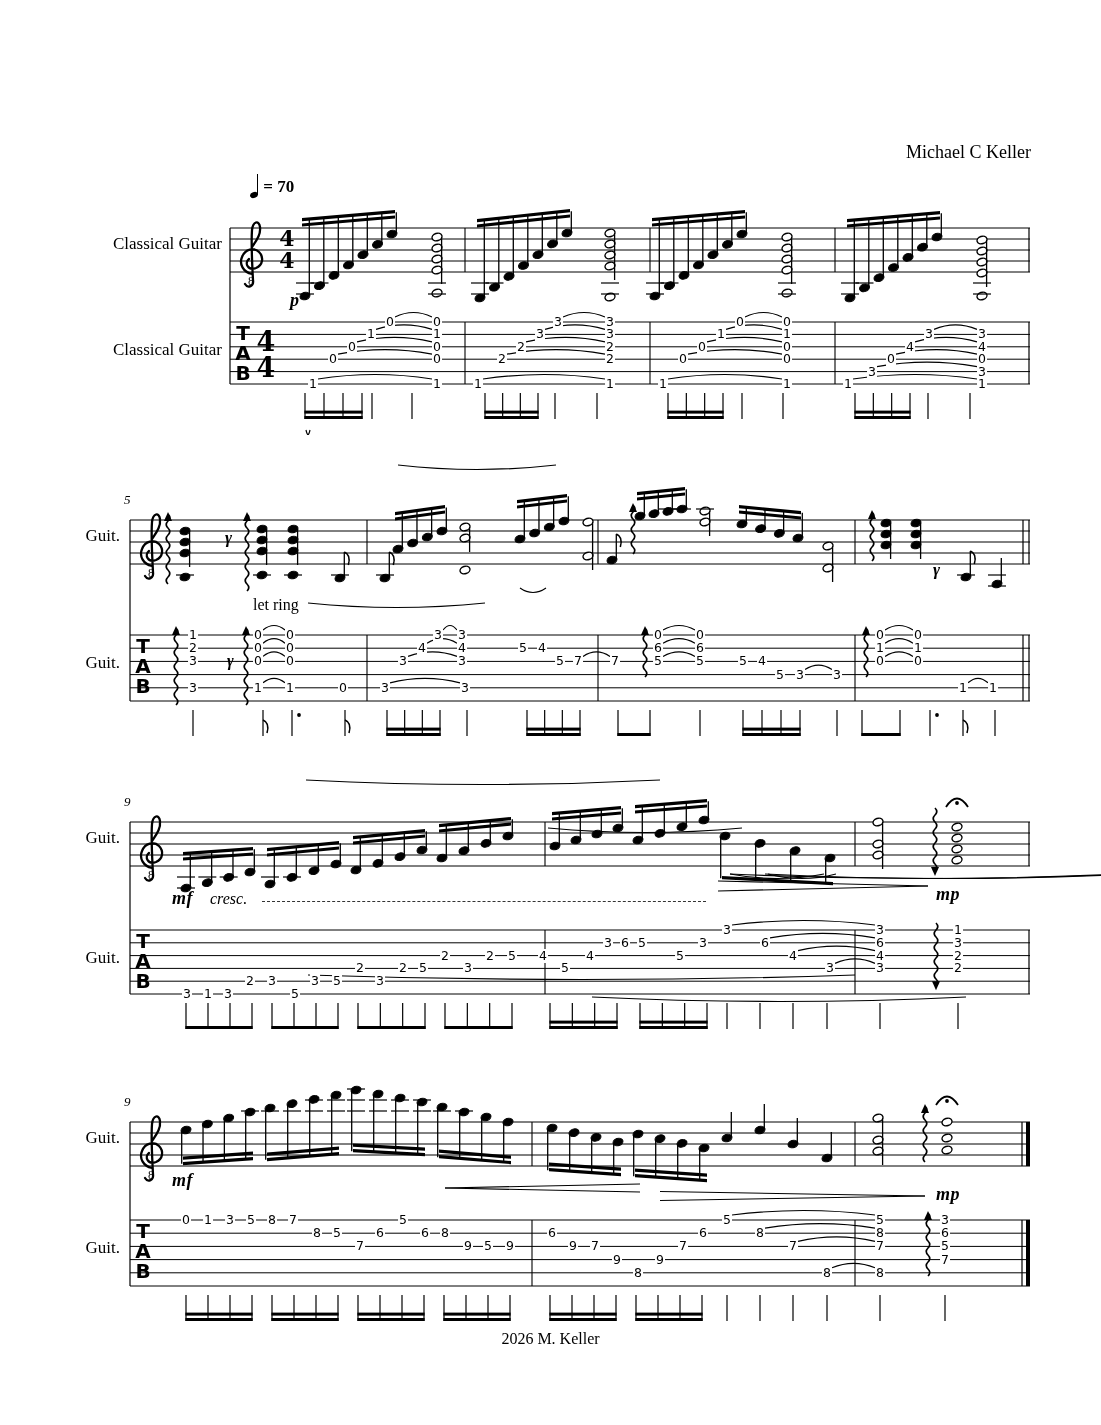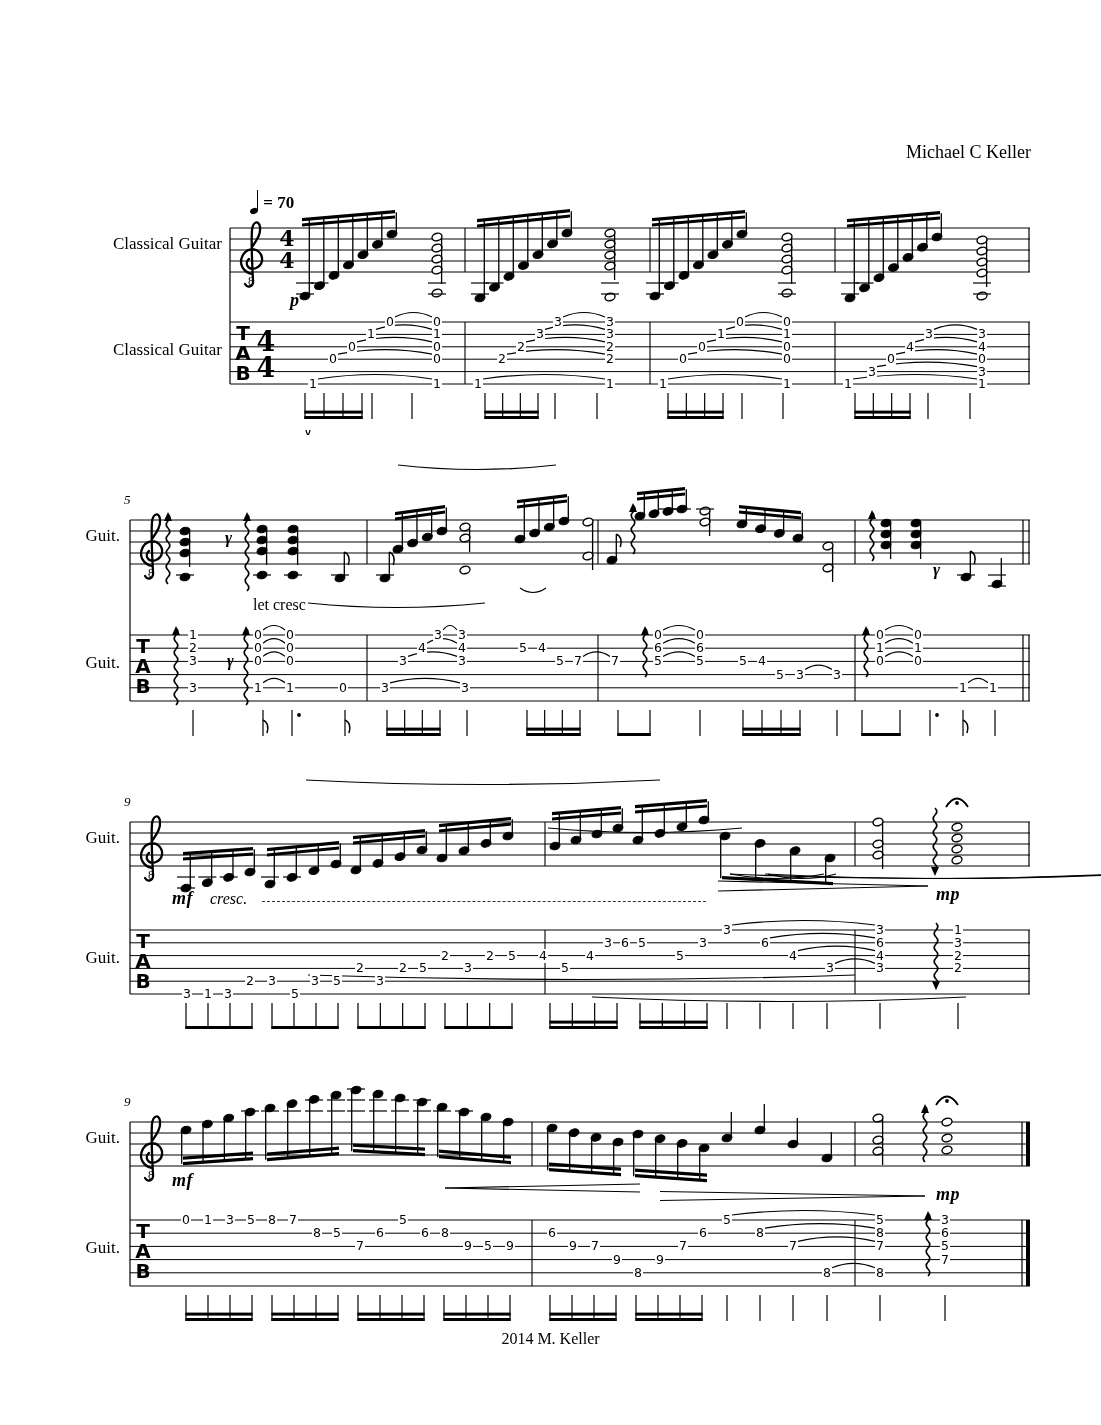--- a/index.html
+++ b/index.html
@@ -2,21 +2,21 @@
 <html><head>
 <meta charset="utf-8">
 <style>
   html,body{margin:0;padding:0;background:#fff;}
   #page{position:relative;width:1101px;height:1425px;background:#fff;overflow:hidden;
         font-family:"Liberation Serif", serif;color:#000;}
   .t{position:absolute;white-space:nowrap;}
   #title{width:1101px;text-align:center;top:60px;left:0;font-size:46px;}
   #composer{top:142px;right:70px;font-size:18px;}
   #footer{width:1101px;text-align:center;top:1330px;left:0;font-size:16px;}
-  #tempo{top:188px;left:250px;font-weight:bold;font-size:17px;}
+  #tempo{top:172px;left:250px;font-weight:bold;font-size:17px;}
   #tempo .nh{display:inline-block;position:relative;width:9px;height:26px;vertical-align:-6px;}
   #tempo .nh i{position:absolute;left:0;bottom:0;width:8px;height:6px;background:#000;border-radius:50%;
         transform:rotate(-20deg);}
   #tempo .nh b{position:absolute;right:1px;bottom:3px;width:1.4px;height:21px;background:#000;}
   .stafflabel{font-size:17px;text-align:right;}
   .mnum{font-style:italic;font-size:13px;}
   .dyn{font-weight:bold;font-style:italic;font-size:18px;letter-spacing:.5px;}
   .plain{font-size:16px;}
   .it{font-style:italic;font-size:16px;}
   .tn{position:absolute;font-family:"DejaVu Sans",sans-serif;font-size:12.5px;line-height:14px;
@@ -26,21 +26,21 @@
   .tsig{position:absolute;font-weight:bold;transform:translateX(-50%);font-family:"DejaVu Serif",serif;}
   .dash{position:absolute;border-top:1.6px dashed #333;}
   svg{position:absolute;top:0;left:0;}
 </style>
 </head>
 <body>
 
 <div id="page">
   <div class="t" id="composer">Michael C Keller</div>
   <div class="t" id="tempo"><span class="nh"><i></i><b></b></span> <span>= 70</span></div>
-  <div class="t" id="footer">2014 M. Keller</div>
+  <div class="t" id="footer">2026 M. Keller</div>
   <svg id="score" width="1101" height="1425">
       <line x1="230" y1="228" x2="1030" y2="228" stroke="#000" stroke-width="1"></line>
       <line x1="230" y1="239" x2="1030" y2="239" stroke="#000" stroke-width="1"></line>
       <line x1="230" y1="250" x2="1030" y2="250" stroke="#000" stroke-width="1"></line>
       <line x1="230" y1="261" x2="1030" y2="261" stroke="#000" stroke-width="1"></line>
       <line x1="230" y1="272" x2="1030" y2="272" stroke="#000" stroke-width="1"></line>
       <line x1="230" y1="322" x2="1030" y2="322" stroke="#000" stroke-width="1"></line>
       <line x1="230" y1="334.4" x2="1030" y2="334.4" stroke="#000" stroke-width="1"></line>
       <line x1="230" y1="346.8" x2="1030" y2="346.8" stroke="#000" stroke-width="1"></line>
       <line x1="230" y1="359.2" x2="1030" y2="359.2" stroke="#000" stroke-width="1"></line>
@@ -863,21 +863,21 @@
       <div class="tn" style="left: 837px; top: 674.6px;">3</div>
       <div class="tn" style="left: 880px; top: 635px;">0</div>
       <div class="tn" style="left: 880px; top: 648.2px;">1</div>
       <div class="tn" style="left: 880px; top: 661.4px;">0</div>
       <div class="tn" style="left: 918px; top: 635px;">0</div>
       <div class="tn" style="left: 918px; top: 648.2px;">1</div>
       <div class="tn" style="left: 918px; top: 661.4px;">0</div>
       <div class="tn" style="left: 963px; top: 687.8px;">1</div>
       <div class="tn" style="left: 993px; top: 687.8px;">1</div>
       <div class="t " style="left: 227px; top: 652.4px; font-style: italic; font-size: 16px; font-weight: bold;">γ</div>
-      <div class="t plain" style="left: 253px; top: 596px;">let cresc</div>
+      <div class="t plain" style="left: 253px; top: 596px;">let ring</div>
       <div class="t " style="left: 148px; top: 868px; font-size: 12px;">8</div>
       <div class="t stafflabel" style="left: 0px; top: 828px; width: 120px;">Guit.</div>
       <div class="t stafflabel" style="left: 0px; top: 948px; width: 120px;">Guit.</div>
       <div class="t mnum" style="left: 124px; top: 794px;">9</div>
       <div class="tabletter" style="left: 143px; top: 931px;">T</div>
       <div class="tabletter" style="left: 143px; top: 951px;">A</div>
       <div class="tabletter" style="left: 143px; top: 971px;">B</div>
       <div class="tn" style="left: 187px; top: 994px;">3</div>
       <div class="tn" style="left: 208px; top: 994px;">1</div>
       <div class="tn" style="left: 228px; top: 994px;">3</div>

